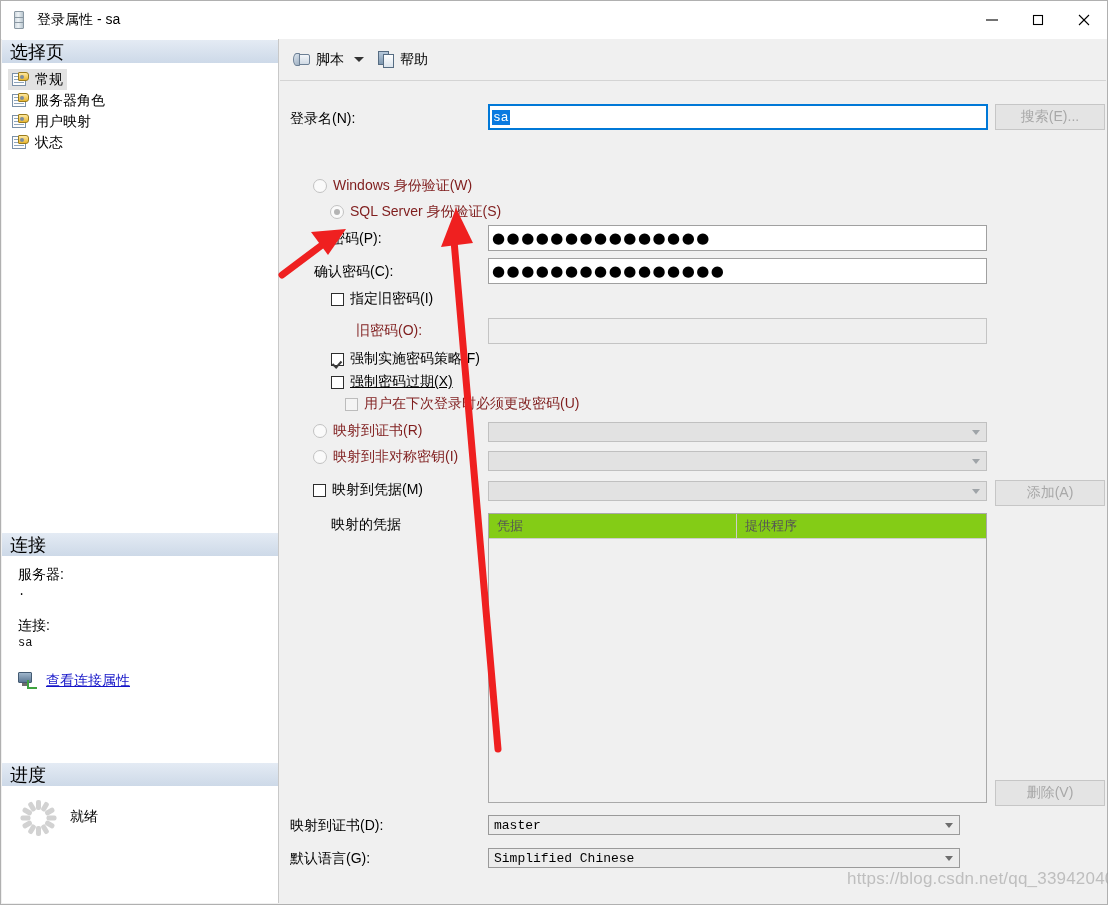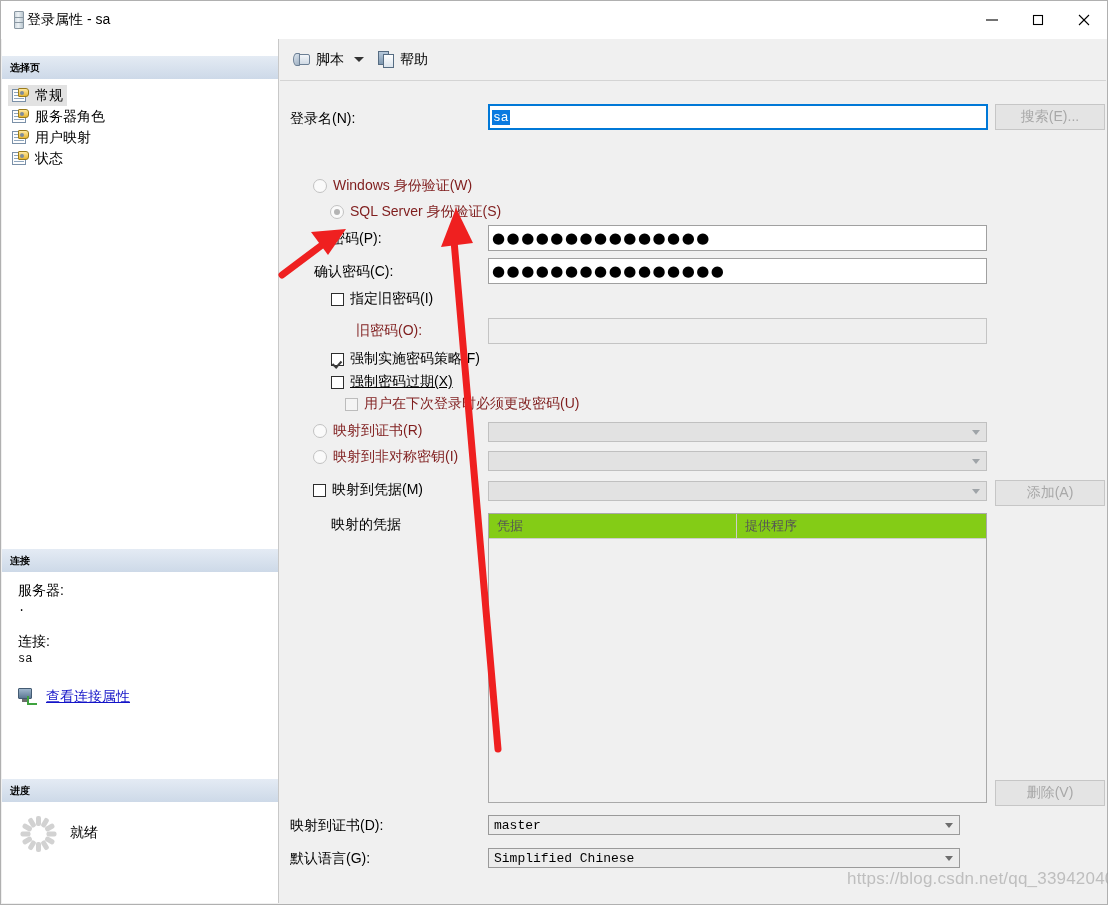--- a/index.html
+++ b/index.html
@@ -21,39 +21,38 @@
   .title-icon { margin-left:10px; width:16px; height:18px; position:relative; }
   .title-icon .body {
     position:absolute; left:3px; top:0; width:10px; height:18px;
     background:linear-gradient(90deg,#cfd8df 0%,#eef3f6 40%,#b9c6cf 100%);
     border:1px solid #8a98a3; border-radius:1px;
   }
   .title-icon .l1, .title-icon .l2 {
     position:absolute; left:4px; width:8px; height:1px; background:#8a98a3;
   }
   .title-icon .l1 { top:6px; } .title-icon .l2 { top:11px; }
-  .title-text { margin-left:0; font-size:14px; color:#000; }
+  .title-text { margin-left:10px; font-size:14px; color:#000; }
   .winbtns { position:absolute; right:0; top:0; height:38px; display:flex; }
   .winbtn {
     width:46px; height:38px; display:flex; align-items:center; justify-content:center;
     font-size:15px; color:#000; background:transparent;
   }
   .winbtn svg { display:block; }
 
   
   .sidebar {
     position:absolute; left:1px; top:38px; width:277px; bottom:1px;
     background:#ffffff; border-right:1px solid #c8c8c8;
   }
   .sec-header {
     height:24px; padding:0 8px; display:flex; align-items:center;
-    font-weight:bold; font-size:10px; color:#000;
+    font-weight:normal; font-size:18px; color:#000;
     background:linear-gradient(180deg,#e4ebf4 0%,#cdd9e8 100%);
     border-top:1px solid #ffffff;
-    margin-top:16px;
   }
   .page-list { padding:6px 0 0 6px; }
   .page-item {
     height:21px; display:flex; align-items:center; padding:0 4px;
     font-size:14px; width:max-content;
   }
   .page-item.selected { background:#e2e2e2; }
   .pg-icon { width:18px; height:16px; position:relative; margin-right:5px; flex:none; }
   .pg-icon .sheet {
     position:absolute; left:0; top:1px; width:14px; height:13px;

